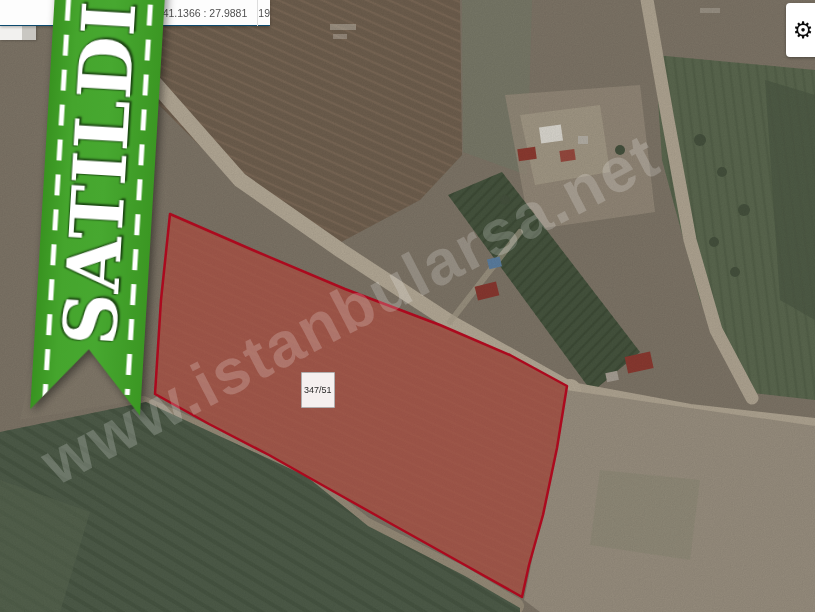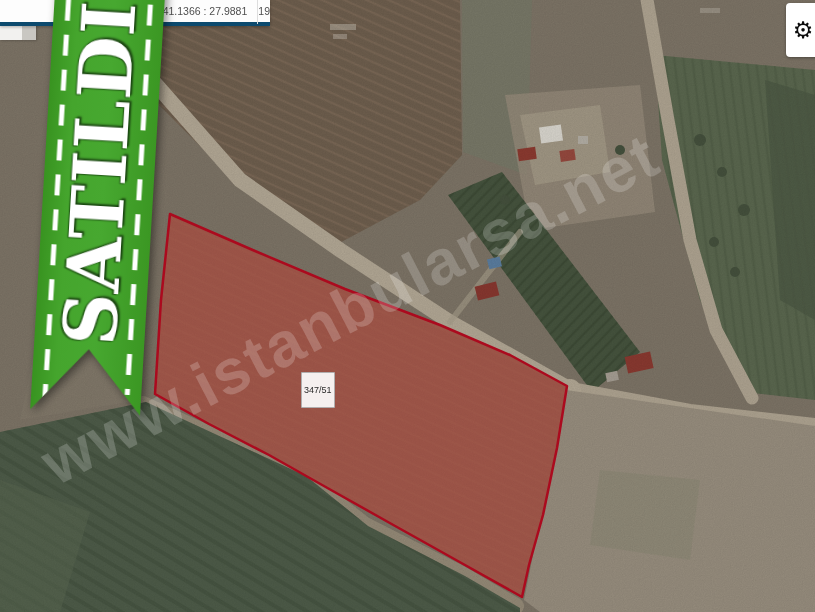--- a/index.html
+++ b/index.html
@@ -17,21 +17,21 @@
     pointer-events:none;}
 
   
   .parcel-tag{position:absolute;left:301px;top:372px;background:rgba(252,252,252,0.93);
     border:1px solid rgba(120,120,120,0.55);color:#2b2b2b;font-size:9px;font-weight:normal;
     padding:11px 2px;line-height:12px;border-radius:1px;letter-spacing:0px;}
 
   
   .topbar{position:absolute;left:0;top:0;width:270px;height:26px;background:#fdfdfd;
     display:flex;align-items:center;box-shadow:0 1px 3px rgba(0,0,0,0.28);
-    border-bottom:4px solid #0c4a6e;padding-left:24px;}
+    border-bottom:1px solid #0c4a6e;padding-left:24px;}
   .topbar .spacer{width:148px;height:100%;}
   .locate-icon{width:13px;height:13px;border:2.5px solid #3f3f3f;border-radius:50%;
     position:relative;flex:0 0 auto;margin-right:8px;background:radial-gradient(circle at 40% 35%, #777 0 3px, transparent 3px);}
   .coords-cell{font-size:10.5px;color:#4f4f4f;white-space:nowrap;flex:0 0 auto;
     padding-right:10px;}
   .bar-divider{width:1px;height:26px;background:#ddd;flex:0 0 auto;}
   .zoom-cell{font-size:10.5px;color:#4f4f4f;flex:1;}
 
   
   .left-stub{position:absolute;left:0;top:0;width:36px;height:40px;background:#f2f1ef;

